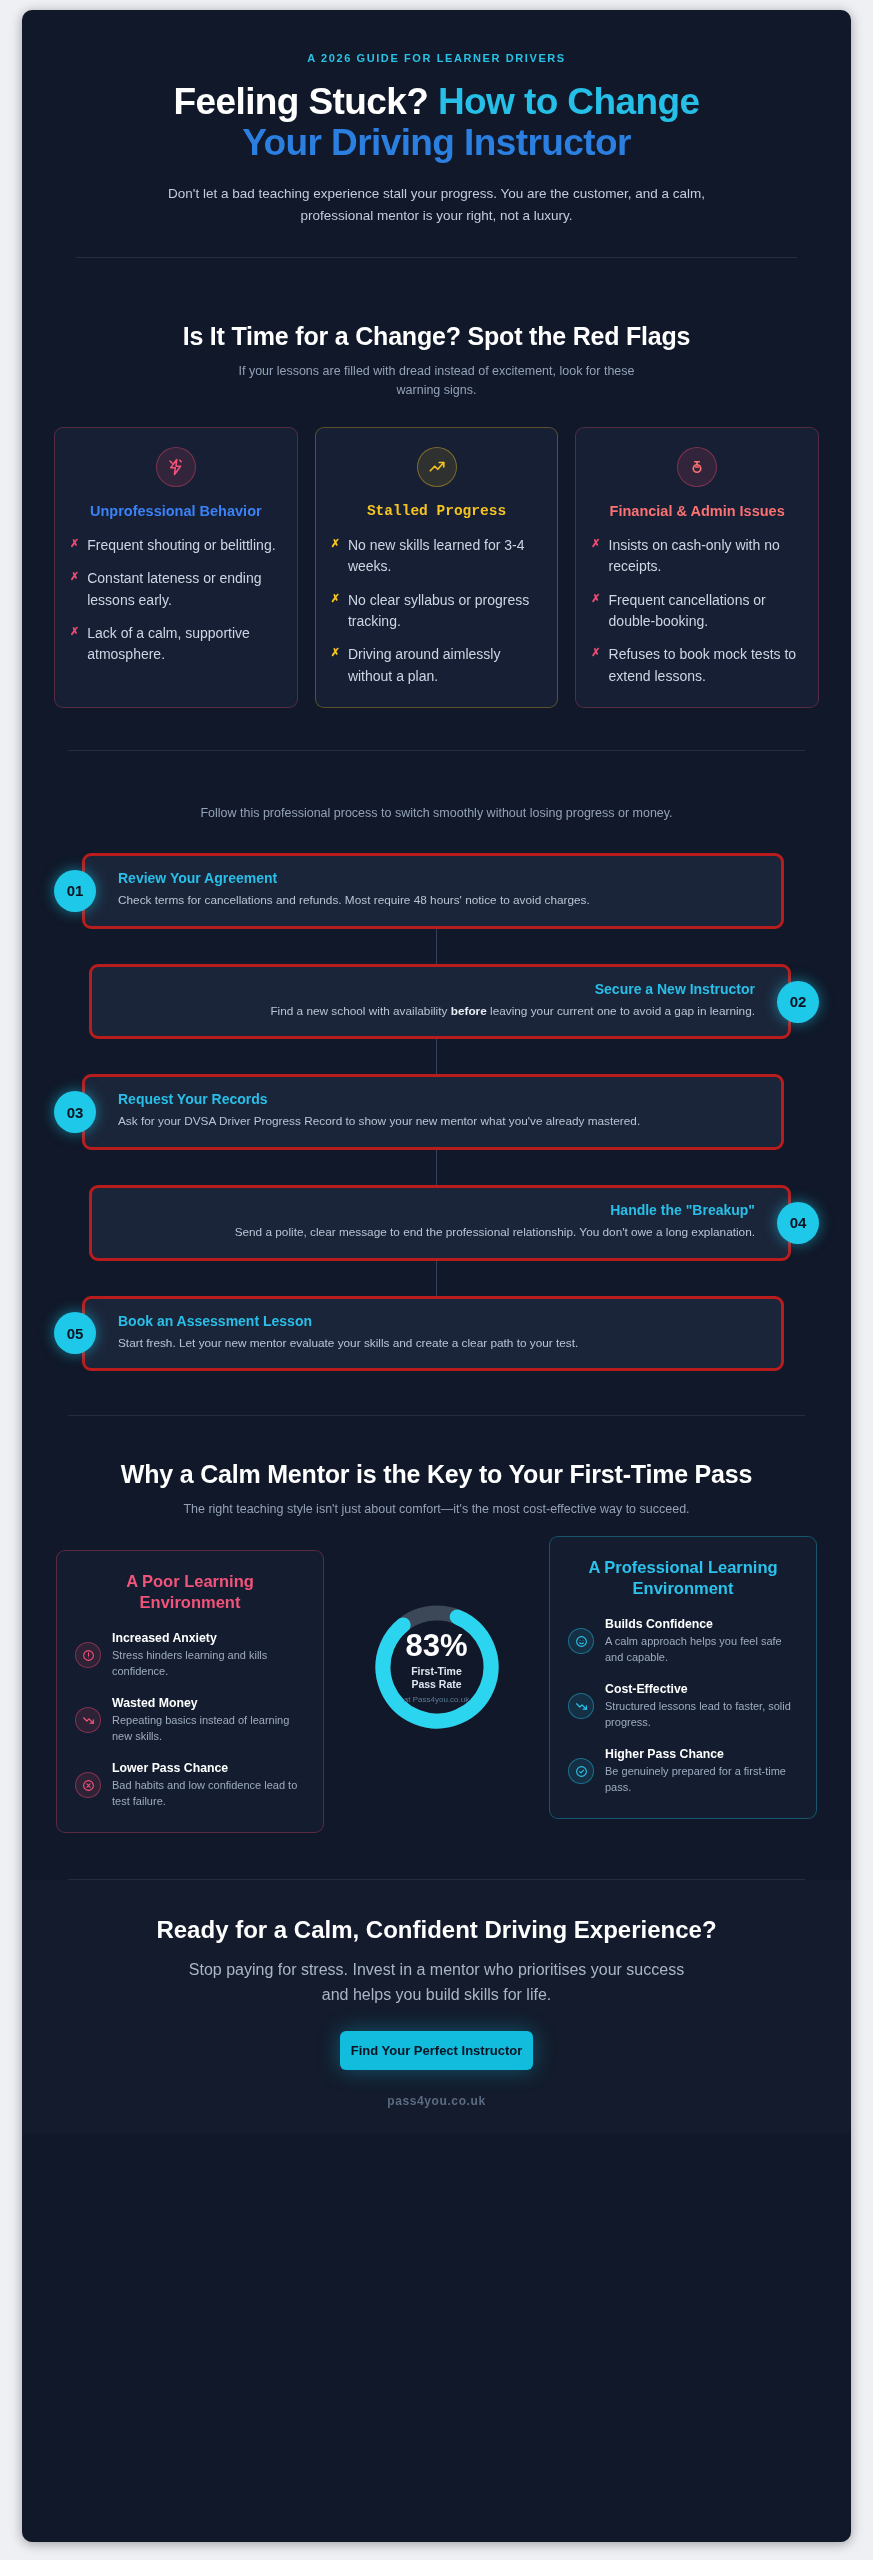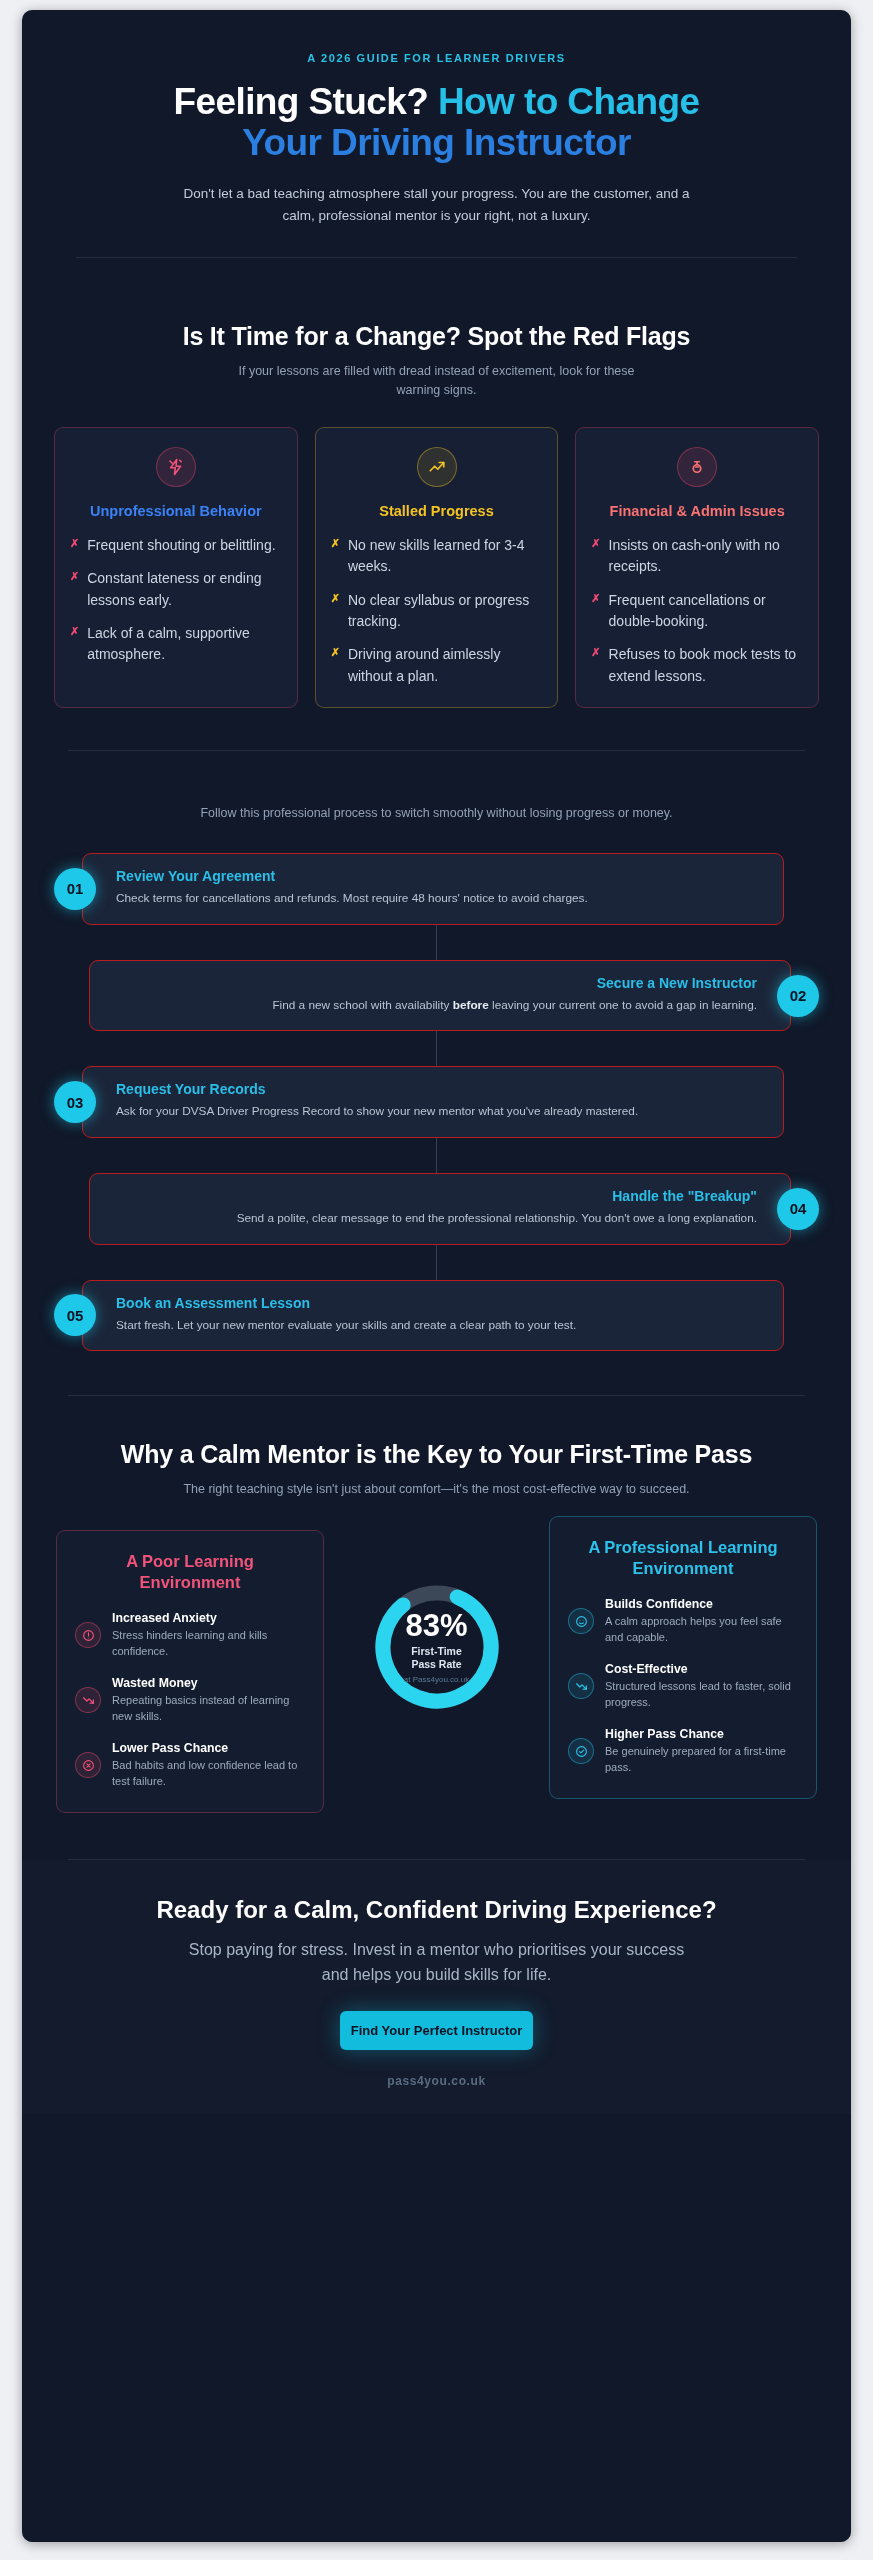--- a/index.html
+++ b/index.html
@@ -67,21 +67,21 @@
     margin:0 auto 15px; display:flex; align-items:center; justify-content:center;
     background:rgba(236,72,110,.13); border:1px solid rgba(236,72,110,.40);
   }
   .flag-card.amber .flag-ico {
     background:rgba(225,178,36,.12); border-color:rgba(225,178,36,.45);
   }
   .flag-title {
     text-align:center; font-size:14.5px; font-weight:bold; line-height:1.3;
     color:#3b82f6; margin-bottom:14px;
   }
-  .flag-card.amber .flag-title { color:#f5c322; }
+  .flag-card.amber .flag-title { color:#f5c322;font-family:Liberation Mono, monospace; }
   .flag-card.salmon .flag-title { color:#fa7272; }
   .flag-li {
     display:flex; gap:8px; margin-bottom:12px; align-items:flex-start;
   }
   .flag-li:last-child { margin-bottom:0; }
   .xm { color:#ef4a72; font-size:11px; font-weight:bold; line-height:1.5; flex:0 0 auto; }
   .flag-card.amber .xm { color:#f5c322; }
   .flag-card.salmon .xm { color:#ef4a72; }
   .flag-txt { color:#cdd6e3; font-size:14px; line-height:1.52; }
 
@@ -90,21 +90,21 @@
   .steps { margin-top:30px; padding:0 32px; }
   .step-row { position:relative; display:flex; align-items:center; }
   .step-row.right { flex-direction:row-reverse; }
   .badge {
     width:42px; height:42px; border-radius:50%; flex:0 0 auto;
     background:#1ec8e8; color:#0c1222; font-weight:bold; font-size:15px;
     display:flex; align-items:center; justify-content:center;
     box-shadow:0 0 14px rgba(30,200,232,.55); z-index:2;
   }
   .step-card {
-    background:#1b2troduction; background:#1b2539; border:1px solid #b91c1c;
+    background:#1b2troduction; background:#1b2539; border:3px solid #b91c1c;
     border-radius:9px; padding:14px 20px 16px; flex:1;
     margin-left:-14px;
   }
   .step-row.right .step-card { margin-left:0; margin-right:-14px; text-align:right; }
   .step-card { max-width:none; }
   .step-row.left  .step-card { margin-right:35px; padding-left:33px; }
   .step-row.right .step-card { margin-left:35px;  padding-right:33px; }
   .step-h { color:#29bfe8; font-size:14px; font-weight:bold; margin-bottom:5px; }
   .step-p { color:#b9c4d4; font-size:11.8px; line-height:1.58; }
   .step-p b { color:#e7edf5; }
@@ -173,21 +173,21 @@
 
 <div class="page">
 <div class="sheet">
 
   <section class="hero">
     <div class="kicker">A 2026 Guide for Learner Drivers</div>
     <h1>
       <span class="white">Feeling Stuck?</span><span class="cyan"> How to Change</span><br>
       <span class="blue">Your Driving Instructor</span>
     </h1>
-    <p class="lede">Don't let a bad teaching atmosphere stall your progress. You are the customer, and a calm, professional mentor is your right, not a luxury.</p>
+    <p class="lede">Don't let a bad teaching experience stall your progress. You are the customer, and a calm, professional mentor is your right, not a luxury.</p>
     <div class="hero-rule"></div>
   </section>
 
   <section class="flags-wrap">
     <h2 class="h2">Is It Time for a Change? Spot the Red Flags</h2>
     <p class="sub" style="max-width:430px">If your lessons are filled with dread instead of excitement, look for these warning signs.</p>
 
     <div class="flags">
 
       <div class="flag-card">

